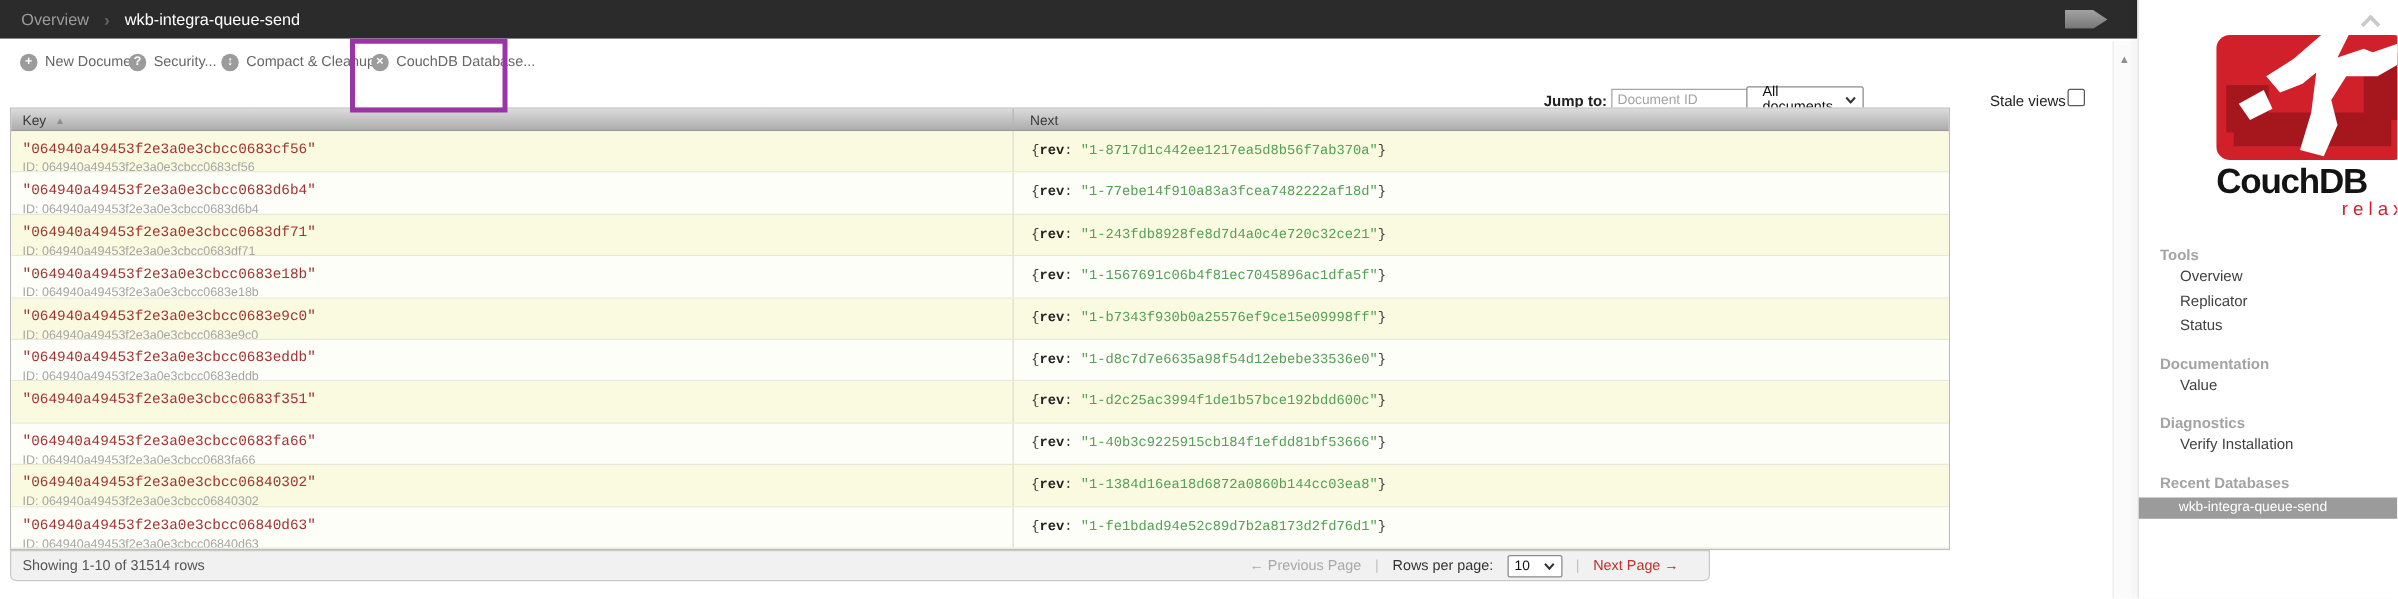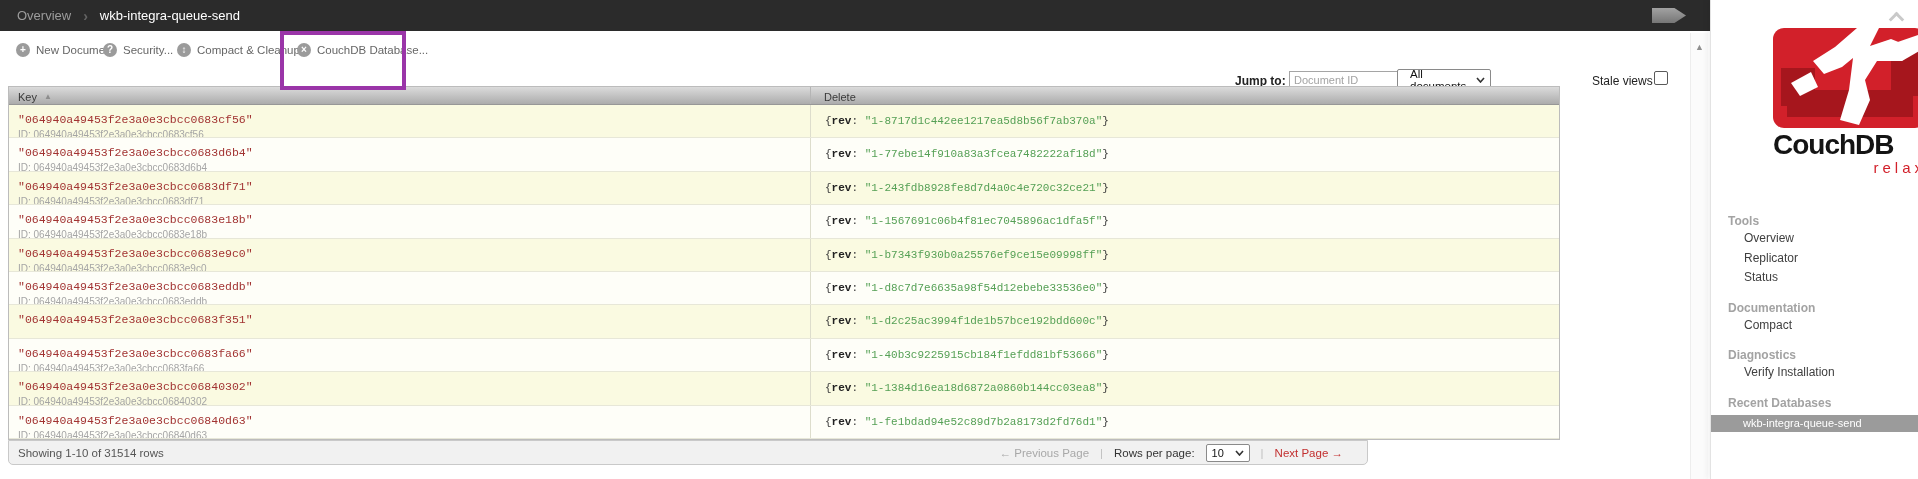--- a/index.html
+++ b/index.html
@@ -127,21 +127,21 @@
   .side-chev {
     position:absolute; right:16px; top:14px; width:11px; height:11px;
     border-left:3px solid #c9c9c9; border-top:3px solid #c9c9c9;
     transform:rotate(45deg); cursor:pointer;
   }
   .logo { position:absolute; left:35px; top:28px; width:153px; cursor:pointer;margin-left:27px; }
   .logo-art { display:block; width:153px; height:100px; }
   .logo-title { font-weight:bold; font-size:28px; color:#141414; letter-spacing:-1px; line-height:30px; margin-top:2px; }
   .logo-tagline { font-size:15px; color:#d2202a; text-align:right; letter-spacing:4px; line-height:15px; }
 
-  .nav { position:absolute; left:0; top:213px; width:100%; }
+  .nav { position:absolute; left:0; top:196px; width:100%; }
   .nav-header { font-weight:bold; font-size:12px; color:#a3a3a3; padding-left:17px; line-height:16px; margin-top:12px; }
   .nav-section:first-child .nav-header { margin-top:0; }
   .nav-item { font-size:12px; color:#3f3f3f; padding-left:33px; line-height:19.5px; cursor:pointer; }
   .recent-band {
     margin-top:4px; height:17px; line-height:17px;
     background:#9b9b9b; color:#fff; font-size:11px; padding-left:32px;
     white-space:nowrap; cursor:pointer;
   }
 </style>
 </head>
@@ -193,21 +193,21 @@
 
   <div class="purple-box"></div>
 
   <div class="tbl">
     <div class="tbl-head">
       <div class="th-key">
         <span>Key</span>
         <span class="sort-ico">▲</span>
       </div>
       <div class="th-val">
-        <span>Delete</span>
+        <span>Next</span>
       </div>
     </div>
     <div id="tbl-body">
   <div class="tbl-row odd">
     <div class="cell-key">
       <span class="key-link">"064940a49453f2e3a0e3cbcc0683cf56"</span>
       <div class="key-id">ID: 064940a49453f2e3a0e3cbcc0683cf56</div>
     </div>
     <div class="cell-val">
       <span class="vb open">{</span><span class="vk">rev</span><span class="vc">: </span><span class="vs">"1-8717d1c442ee1217ea5d8b56f7ab370a"</span><span class="vb close">}</span>
@@ -350,21 +350,21 @@
     <div class="nav-items">
               <div class="nav-item">Overview</div>
               <div class="nav-item">Replicator</div>
               <div class="nav-item">Status</div>
             </div>
   </div>
 
   <div class="nav-section">
     <div class="nav-header">Documentation</div>
     <div class="nav-items">
-              <div class="nav-item">Compact</div>
+              <div class="nav-item">Value</div>
             </div>
   </div>
 
   <div class="nav-section">
     <div class="nav-header">Diagnostics</div>
     <div class="nav-items">
               <div class="nav-item">Verify Installation</div>
             </div>
   </div>
 </div>

